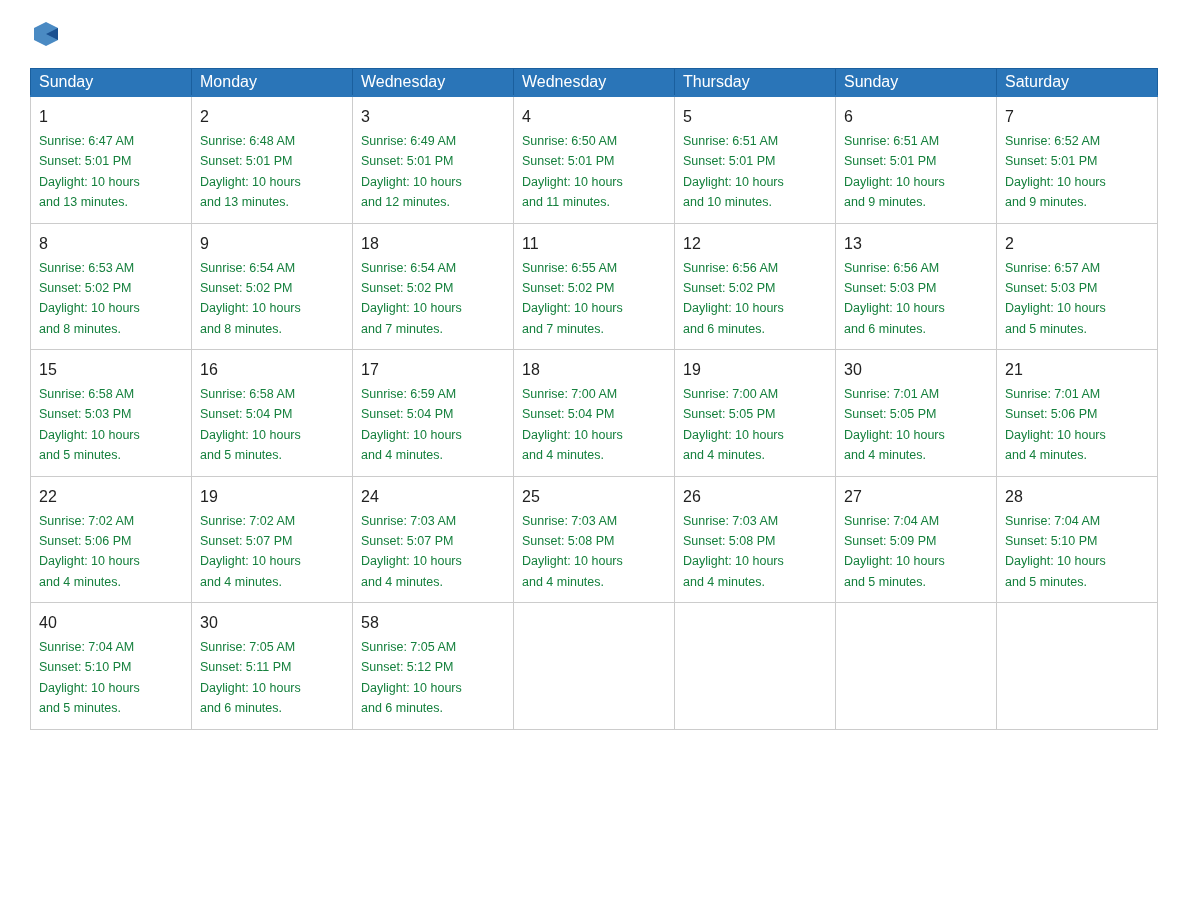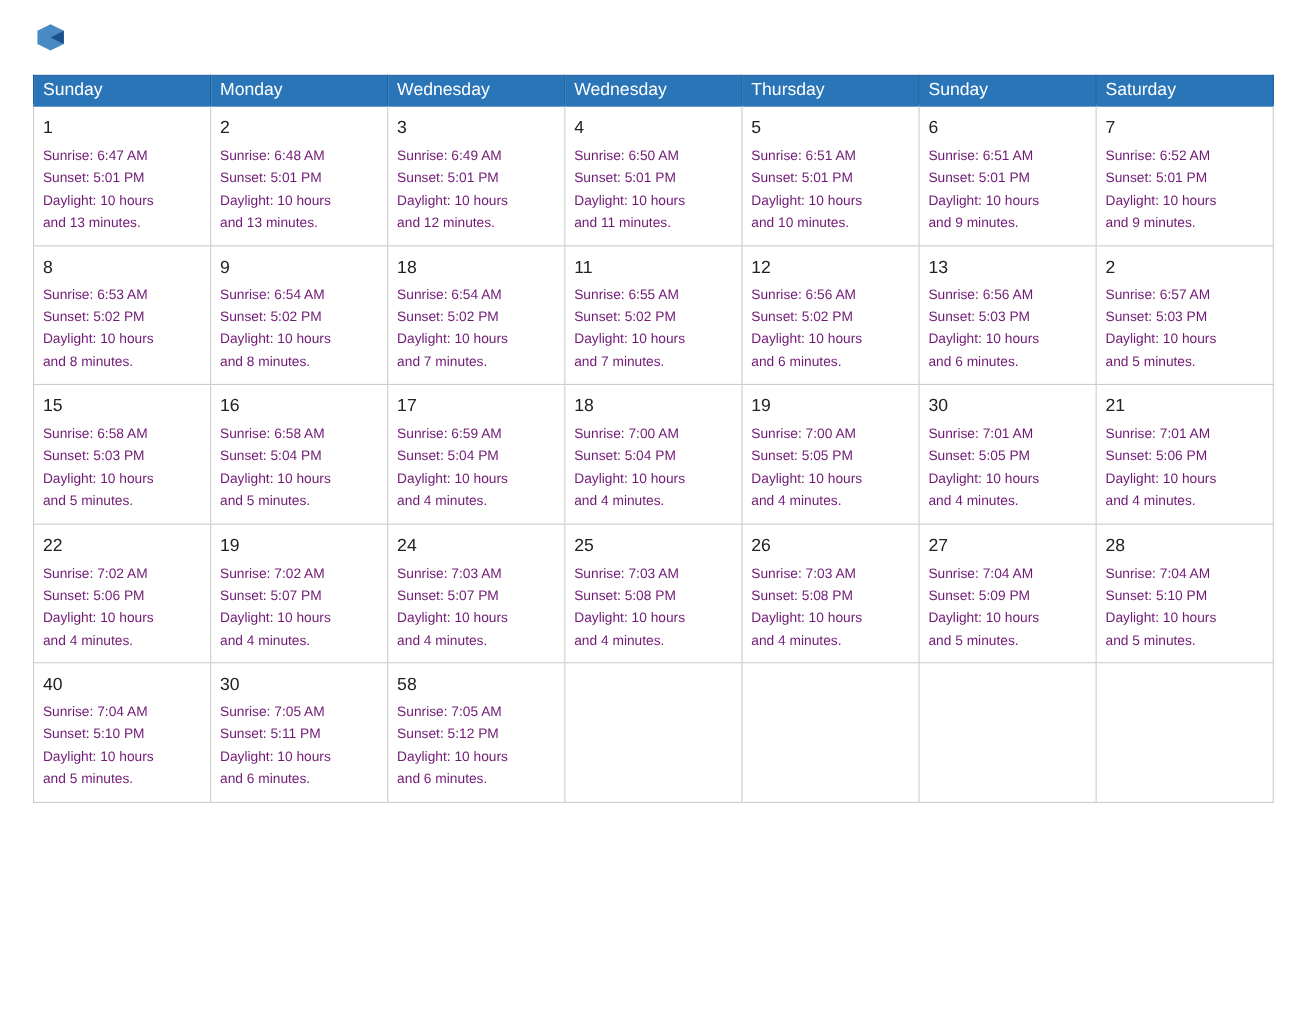--- a/index.html
+++ b/index.html
@@ -76,21 +76,21 @@
     }
     .day-number {
       font-size: 16px;
       font-weight: normal;
       color: #222;
       display: block;
       margin-bottom: 2px;
     }
     .day-info {
       font-size: 12.5px;
-      color: #701a75;
+      color: #15803d;
       line-height: 1.55;
     }
     .empty-cell {
       background: #fff;
     }
     .logo-wrapper {
       display: flex;
       flex-direction: column;
       align-items: flex-start;
     }

